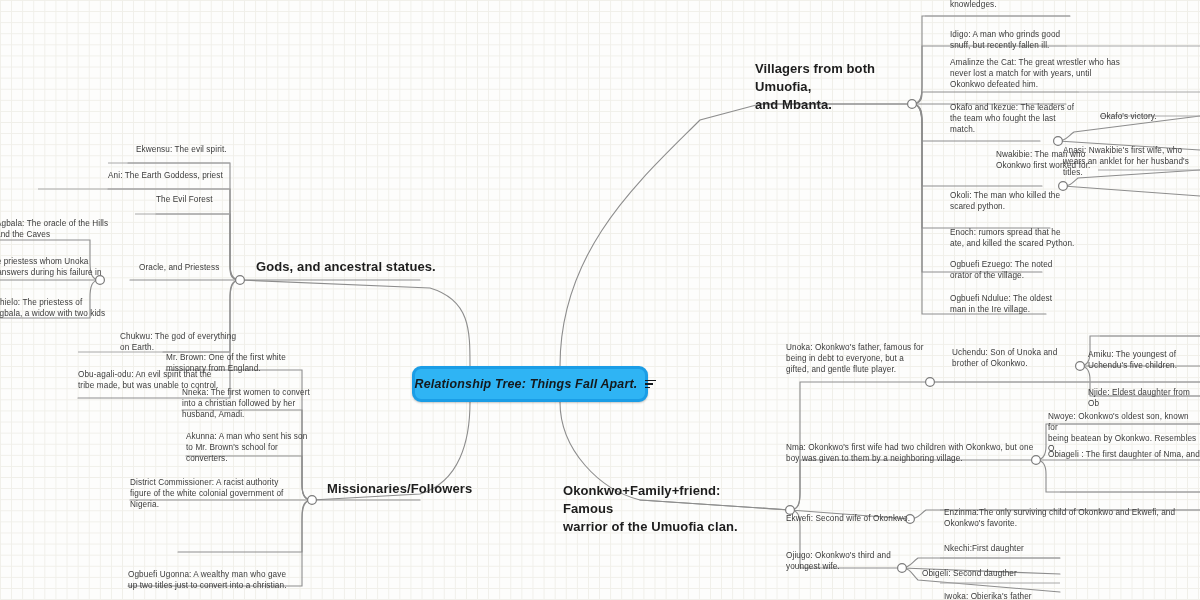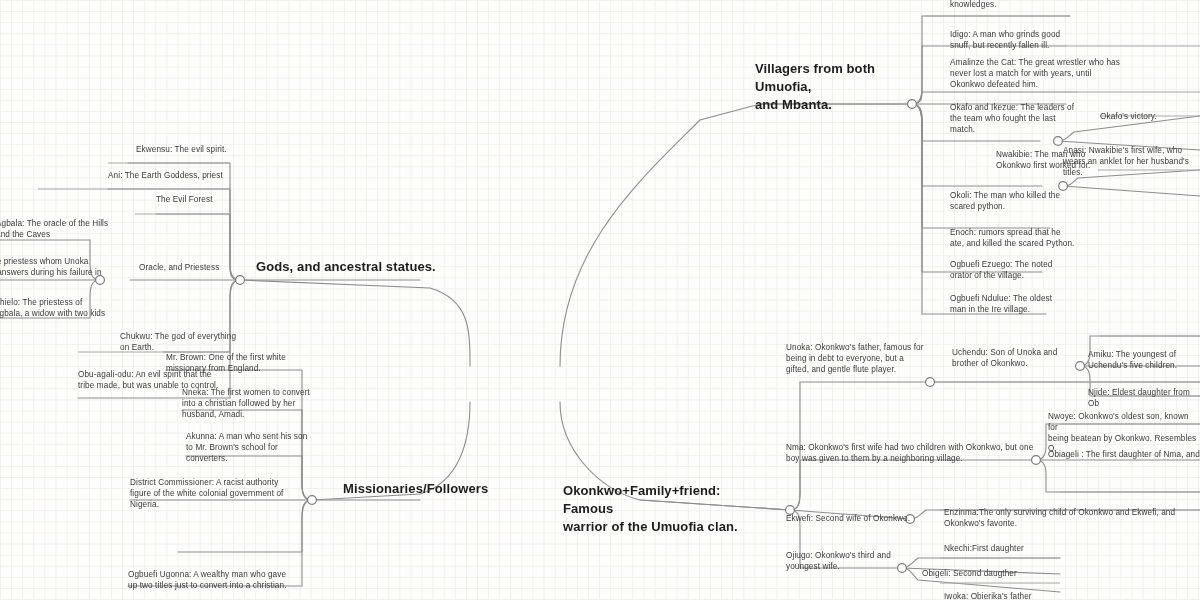--- a/index.html
+++ b/index.html
@@ -174,40 +174,48 @@
       <circle cx="1063" cy="186" r="4.4"></circle>
       <circle cx="790" cy="510" r="4.4"></circle>
       <circle cx="930" cy="382" r="4.4"></circle>
       <circle cx="1080" cy="366" r="4.4"></circle>
       <circle cx="1036" cy="460" r="4.4"></circle>
       <circle cx="910" cy="519" r="4.4"></circle>
       <circle cx="902" cy="568" r="4.4"></circle>
     </g>
   </svg>
 
+  <div id="root-node">
+    <span class="root-label">Relationship Tree: Things Fall Apart.</span>
+    <span class="root-icon">
+        <i></i>
+        <i></i>
+        <i></i>
+      </span>
+  </div>
 
   <div class="node branch-title" style="left:256px; top:258px;">Gods, and ancestral statues.</div>
 
   <div class="node leaf" style="left:136px; top:145px;">Ekwensu: The evil spirit.</div>
   <div class="node leaf" style="left:108px; top:171px;">Ani: The Earth Goddess, priest</div>
   <div class="node leaf" style="left:156px; top:195px;">The Evil Forest</div>
   <div class="node leaf" style="left:139px; top:263px;">Oracle, and Priestess</div>
   <div class="node leaf" style="left:120px; top:332px;">Chukwu: The god of everything
 on Earth.</div>
   <div class="node leaf" style="left:78px; top:370px;">Obu-agali-odu: An evil spirit that the
 tribe made, but was unable to control.</div>
 
   <div class="node leaf" style="left:-4px; top:219px;">Agbala: The oracle of the Hills
 and the Caves</div>
   <div class="node leaf" style="left:-8px; top:257px;">he priestess whom Unoka
 r answers during his failure in</div>
   <div class="node leaf" style="left:-6px; top:298px;">Chielo: The priestess of
 Agbala, a widow with two kids</div>
 
-  <div class="node branch-title" style="left:343px; top:480px;">Missionaries/Followers</div>
+  <div class="node branch-title" style="left:327px; top:480px;">Missionaries/Followers</div>
 
   <div class="node leaf" style="left:166px; top:353px;">Mr. Brown: One of the first white
 missionary from England.</div>
   <div class="node leaf" style="left:182px; top:388px;">Nneka: The first women to convert
 into a christian followed by her
 husband, Amadi.</div>
   <div class="node leaf" style="left:186px; top:432px;">Akunna: A man who sent his son
 to Mr. Brown's school for
 converters.</div>
   <div class="node leaf" style="left:130px; top:478px;">District Commissioner: A racist authority

